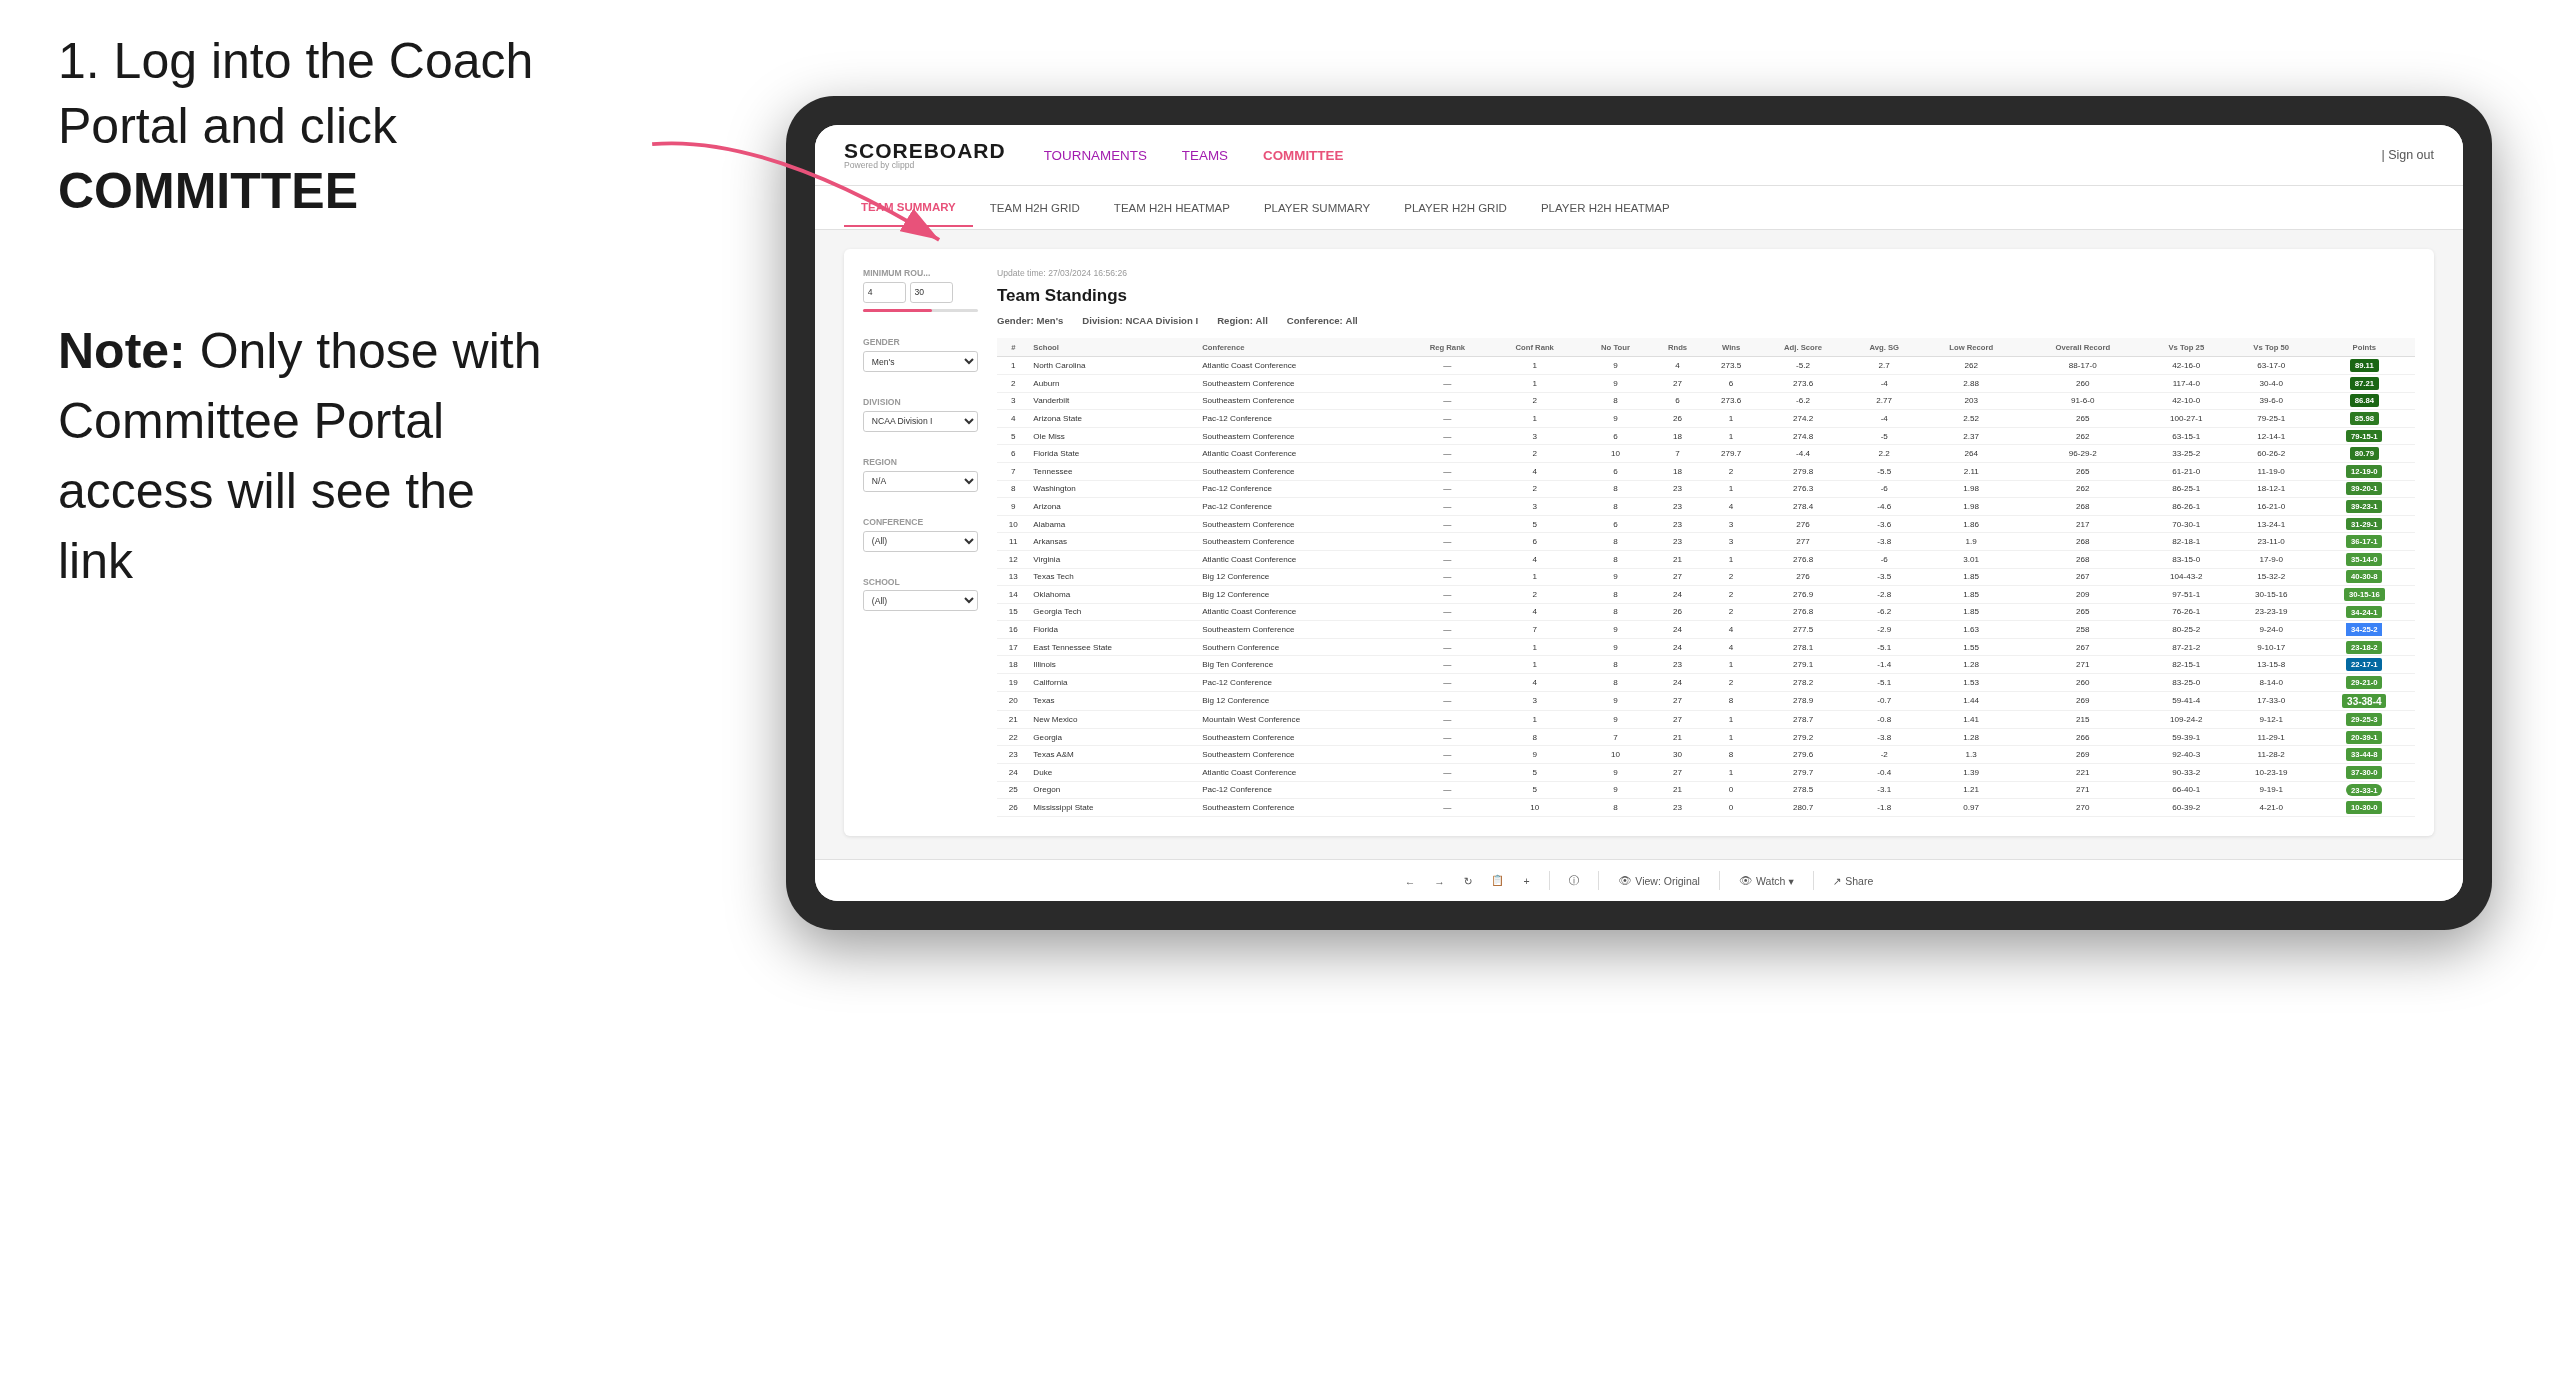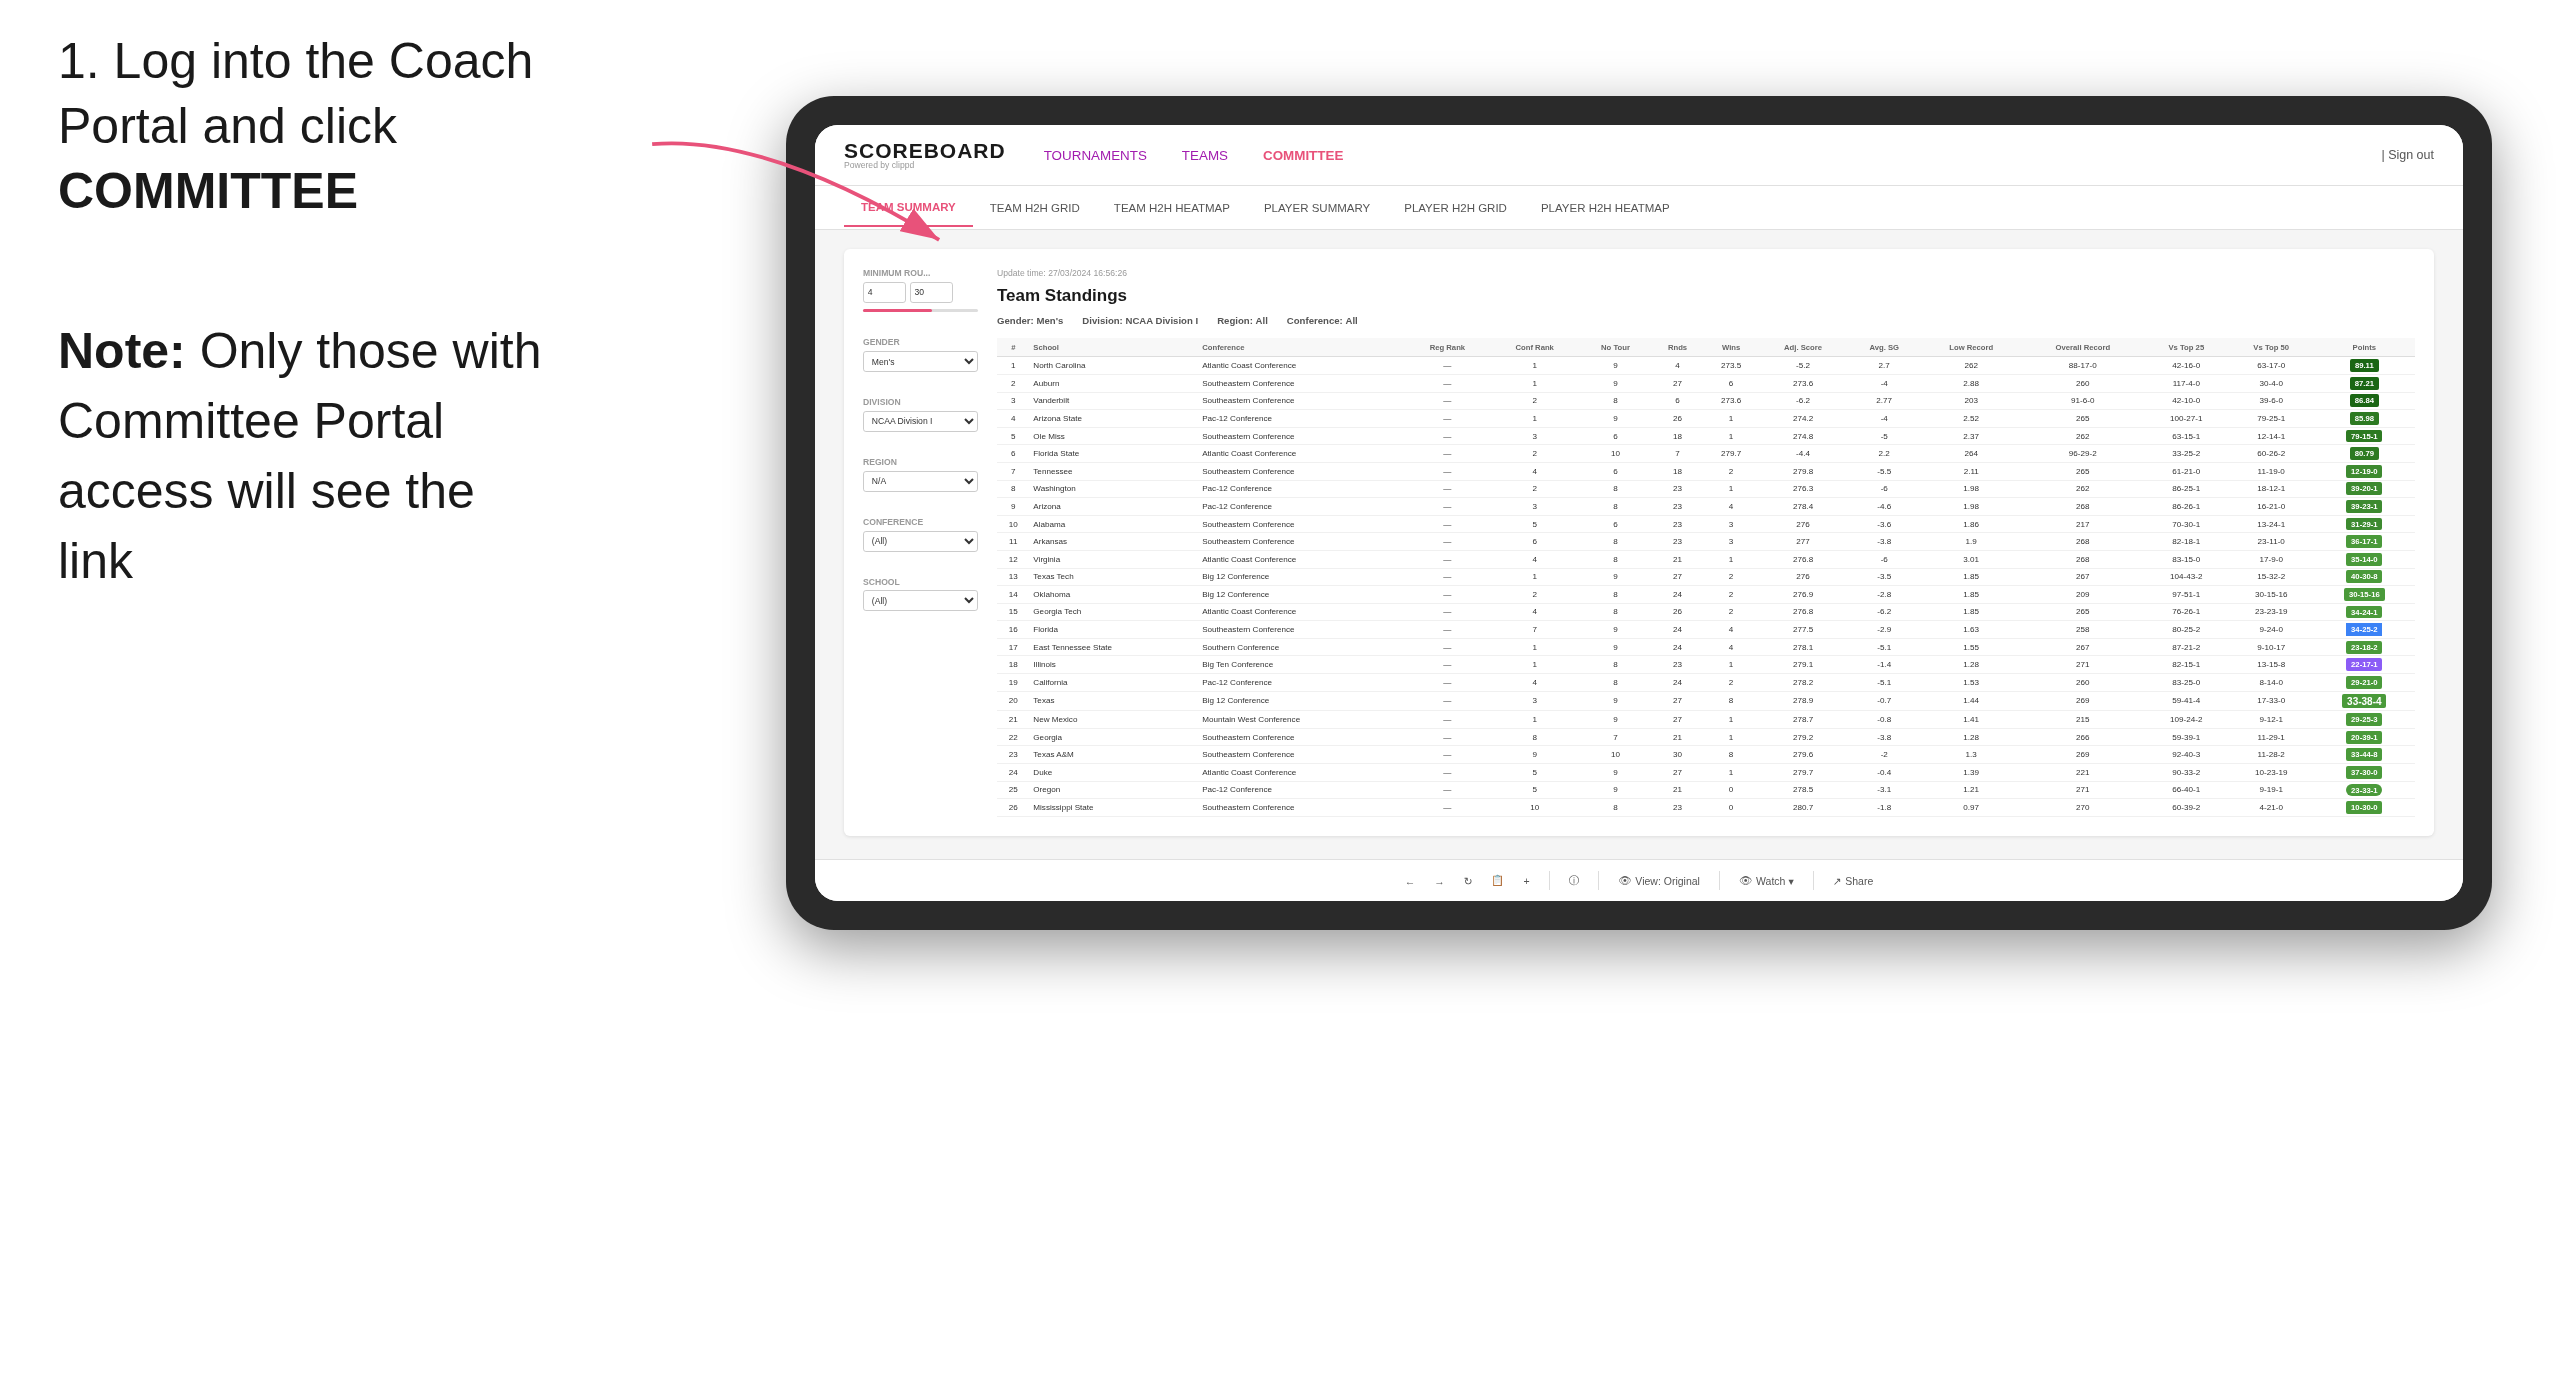--- a/index.html
+++ b/index.html
@@ -804,21 +804,21 @@
       <td>1</td>
       <td>8</td>
       <td>23</td>
       <td>1</td>
       <td>279.1</td>
       <td>-1.4</td>
       <td>1.28</td>
       <td>271</td>
       <td>82-15-1</td>
       <td>13-15-8</td>
-      <td><span style="background:#8b5cf6;color:#fff;border-radius:1.9px;padding:1.9px 4.8px;font-size:7.7px;font-weight:600;">22-17-1</span></td>
+      <td><span style="background:#0369a1;color:#fff;border-radius:1.9px;padding:1.9px 4.8px;font-size:7.7px;font-weight:600;">22-17-1</span></td>
     </tr>
                   <tr>
       <td>19</td>
       <td class="left">California</td>
       <td class="left">Pac-12 Conference</td>
       <td>—</td>
       <td>4</td>
       <td>8</td>
       <td>24</td>
       <td>2</td>

